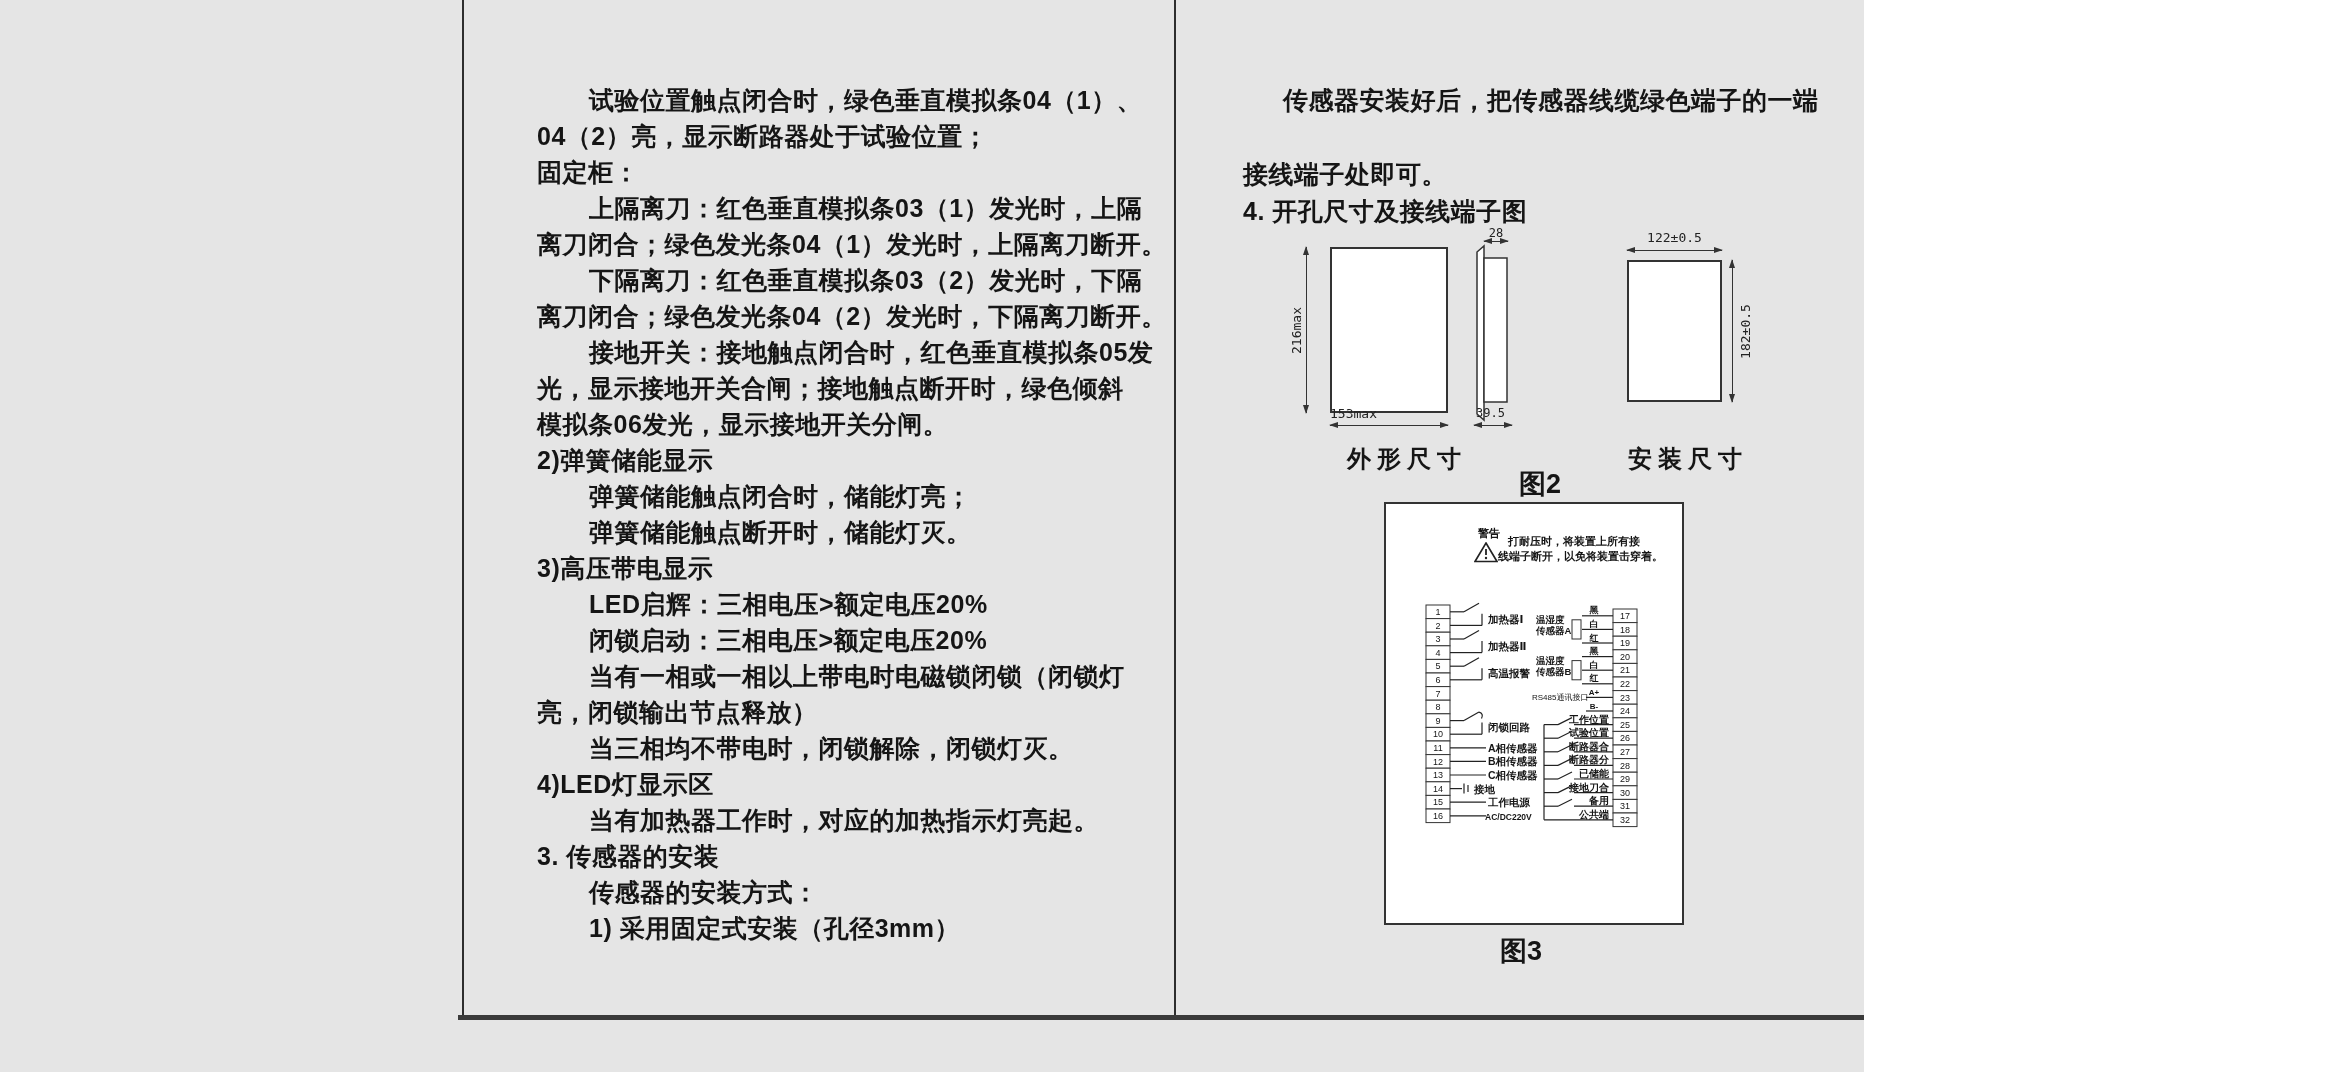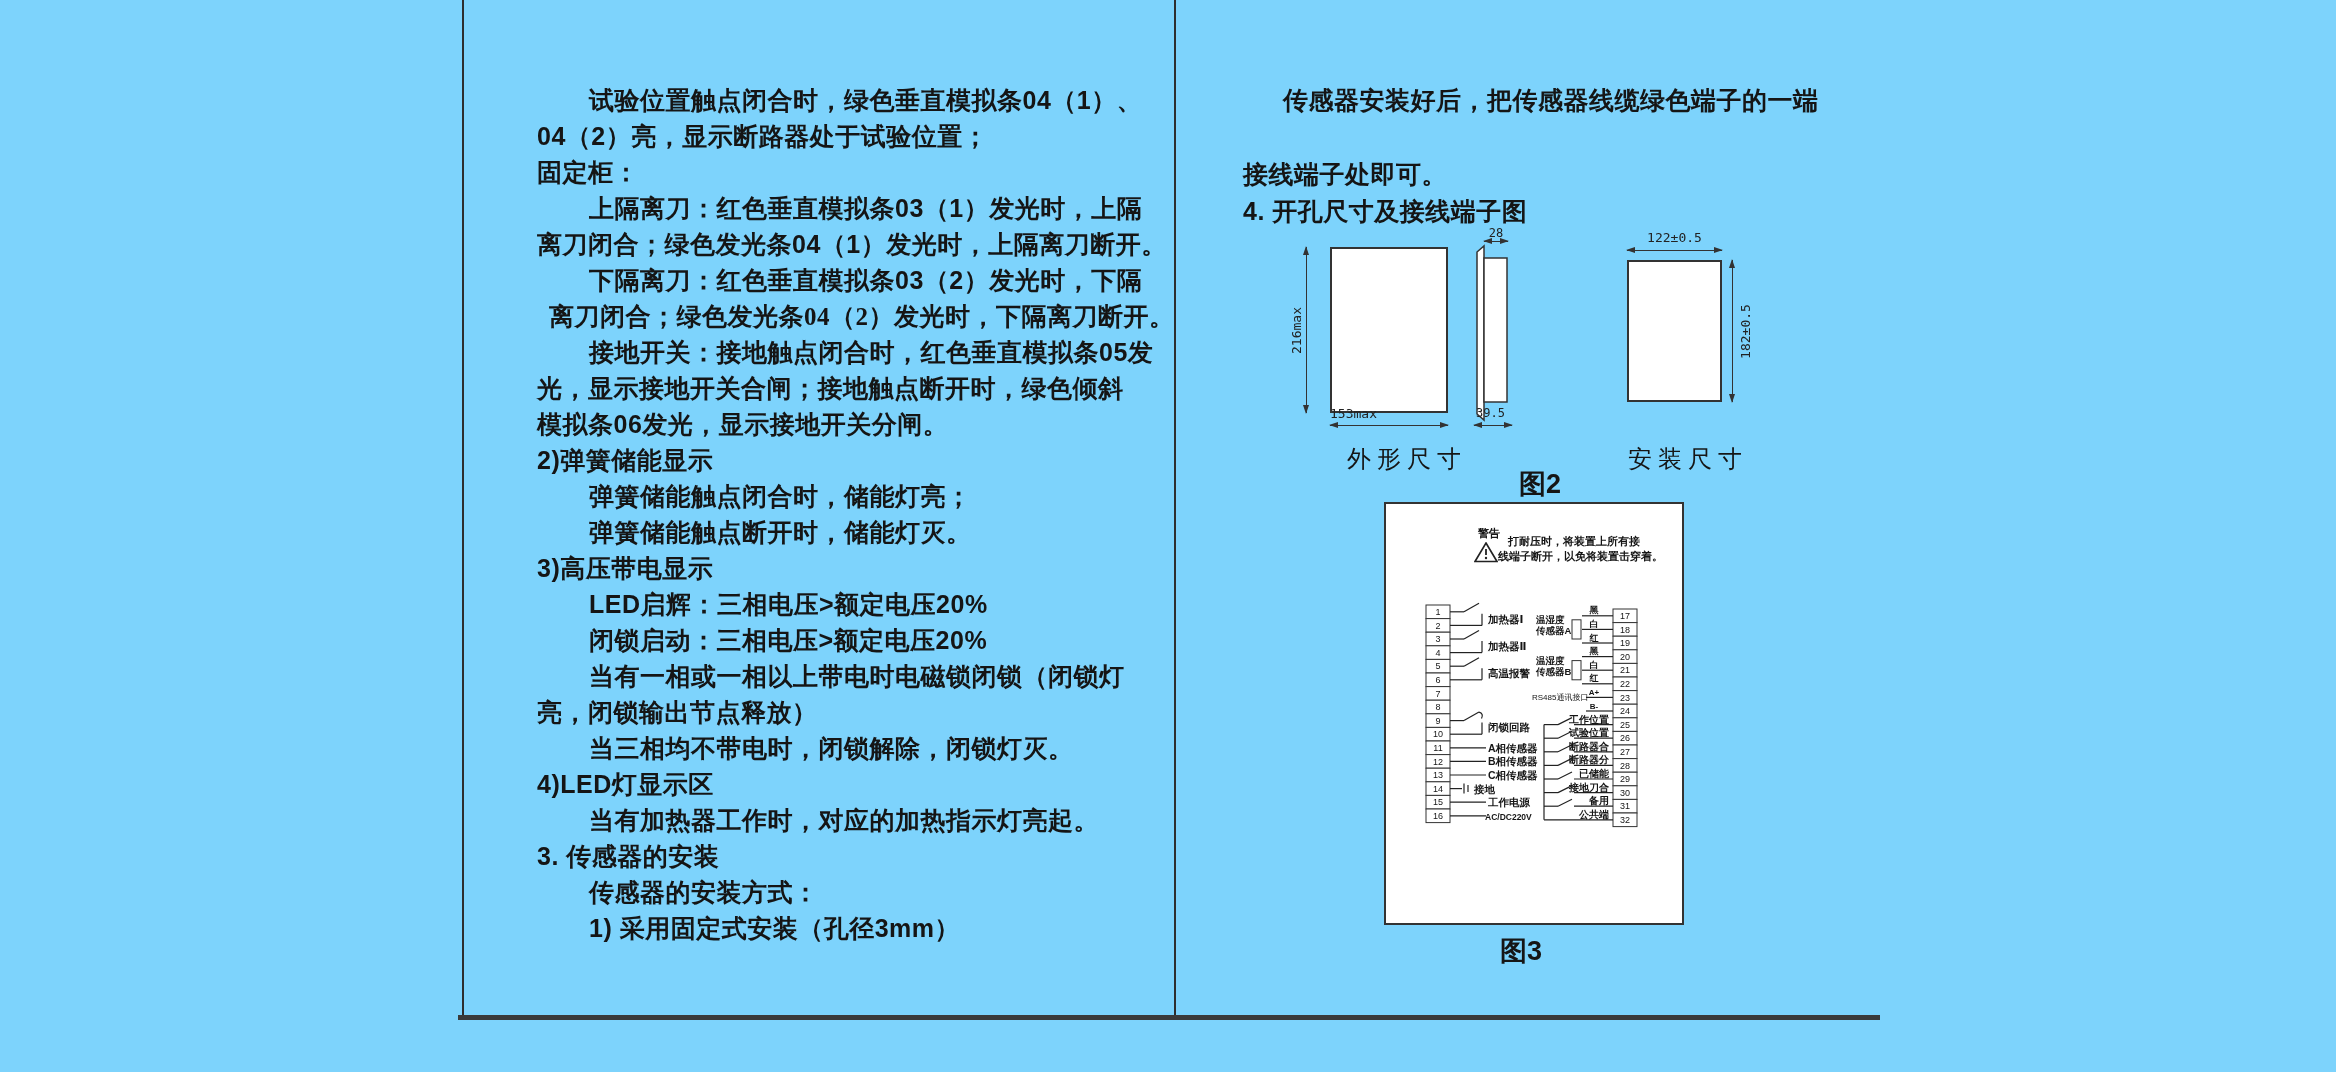--- a/index.html
+++ b/index.html
@@ -1,35 +1,35 @@
 <!DOCTYPE html>
 <html><head>
 <meta charset="utf-8">
 <style>
   html,body{margin:0;padding:0;background:#ffffff;}
-  #stage{position:relative;width:2336px;height:1072px;background:#7dd3fc;overflow:hidden;
+  #stage{position:relative;width:1864px;height:1072px;background:#e5e5e5;overflow:hidden;
          font-family:"Liberation Sans","DejaVu Sans",sans-serif;color:#151515;}
   .vrule{position:absolute;top:0;width:2px;background:#2e2e2e;}
   .hrule{position:absolute;background:#3a3a3a;}
   .tblock{position:absolute;}
   .tline{position:absolute;white-space:nowrap;font-size:25px;font-weight:600;
          letter-spacing:.5px;color:#151515;line-height:1;}
   .fig-rect{position:absolute;border:2px solid #333;background:#fff;box-sizing:border-box;}
   .dim-h{position:absolute;height:0;border-top:1px solid #333;}
   .dim-h:before,.dim-h:after{content:"";position:absolute;top:-4px;width:0;height:0;border:3.5px solid transparent;}
   .dim-h:before{left:-1px;border-left:0;border-right:9px solid #333;}
   .dim-h:after{right:-1px;border-right:0;border-left:9px solid #333;}
   .dim-v{position:absolute;width:0;border-left:1px solid #333;}
   .dim-v:before,.dim-v:after{content:"";position:absolute;left:-4px;width:0;height:0;border:3.5px solid transparent;}
   .dim-v:before{top:-1px;border-top:0;border-bottom:9px solid #333;}
   .dim-v:after{bottom:-1px;border-bottom:0;border-top:9px solid #333;}
   .dim-label{position:absolute;font-family:"DejaVu Sans Mono","Liberation Mono",monospace;
              font-size:13px;color:#222;white-space:nowrap;}
   .rot{transform:rotate(-90deg);transform-origin:center center;text-align:center;}
-  .fig-caption-cn{position:absolute;font-size:24px;font-weight:400;letter-spacing:6px;white-space:nowrap;text-align:right;}
+  .fig-caption-cn{position:absolute;font-size:24px;font-weight:700;letter-spacing:6px;white-space:nowrap;text-align:right;}
   .fig-num{position:absolute;font-size:27px;font-weight:700;white-space:nowrap;}
   .warn-title{position:absolute;font-size:11px;font-weight:700;}
   .warn-line{position:absolute;font-size:11px;font-weight:600;white-space:nowrap;}
   svg text{font-family:"Liberation Sans","DejaVu Sans",sans-serif;fill:#151515;}
 </style>
 </head>
 <body>
 
 <div id="stage">
 
@@ -37,21 +37,21 @@
   <div class="vrule" style="left:1174px;height:1016px;"></div>
   <div class="hrule" style="left:458px;top:1015px;width:1422px;height:5px;"></div>
 
   <div id="left-text" class="tblock" style="left:537px;top:88px;width:560px;height:870px;">
       <div class="tline" style="top: 0px; left: 52px;">试验位置触点闭合时，绿色垂直模拟条04（1）、</div>
       <div class="tline" style="top: 36px; left: 0px; text-align: right;">04（2）亮，显示断路器处于试验位置；</div>
       <div class="tline" style="top: 72px; left: 0px;">固定柜：</div>
       <div class="tline" style="top: 108px; left: 52px;">上隔离刀：红色垂直模拟条03（1）发光时，上隔</div>
       <div class="tline" style="top: 144px; left: 0px;">离刀闭合；绿色发光条04（1）发光时，上隔离刀断开。</div>
       <div class="tline" style="top: 180px; left: 52px;">下隔离刀：红色垂直模拟条03（2）发光时，下隔</div>
-      <div class="tline" style="top: 216px; left: 12px; font-family: Liberation Serif, serif;">离刀闭合；绿色发光条04（2）发光时，下隔离刀断开。</div>
+      <div class="tline" style="top: 216px; left: 0px;">离刀闭合；绿色发光条04（2）发光时，下隔离刀断开。</div>
       <div class="tline" style="top: 252px; left: 52px;">接地开关：接地触点闭合时，红色垂直模拟条05发</div>
       <div class="tline" style="top: 288px; left: 0px;">光，显示接地开关合闸；接地触点断开时，绿色倾斜</div>
       <div class="tline" style="top: 324px; left: 0px;">模拟条06发光，显示接地开关分闸。</div>
       <div class="tline" style="top: 360px; left: 0px;">2)弹簧储能显示</div>
       <div class="tline" style="top: 396px; left: 52px;">弹簧储能触点闭合时，储能灯亮；</div>
       <div class="tline" style="top: 432px; left: 52px;">弹簧储能触点断开时，储能灯灭。</div>
       <div class="tline" style="top: 468px; left: 0px; text-align: right;">3)高压带电显示</div>
       <div class="tline" style="top: 504px; left: 52px;">LED启辉：三相电压&gt;额定电压20%</div>
       <div class="tline" style="top: 540px; left: 52px;">闭锁启动：三相电压&gt;额定电压20%</div>
       <div class="tline" style="top: 576px; left: 52px;">当有一相或一相以上带电时电磁锁闭锁（闭锁灯</div>

